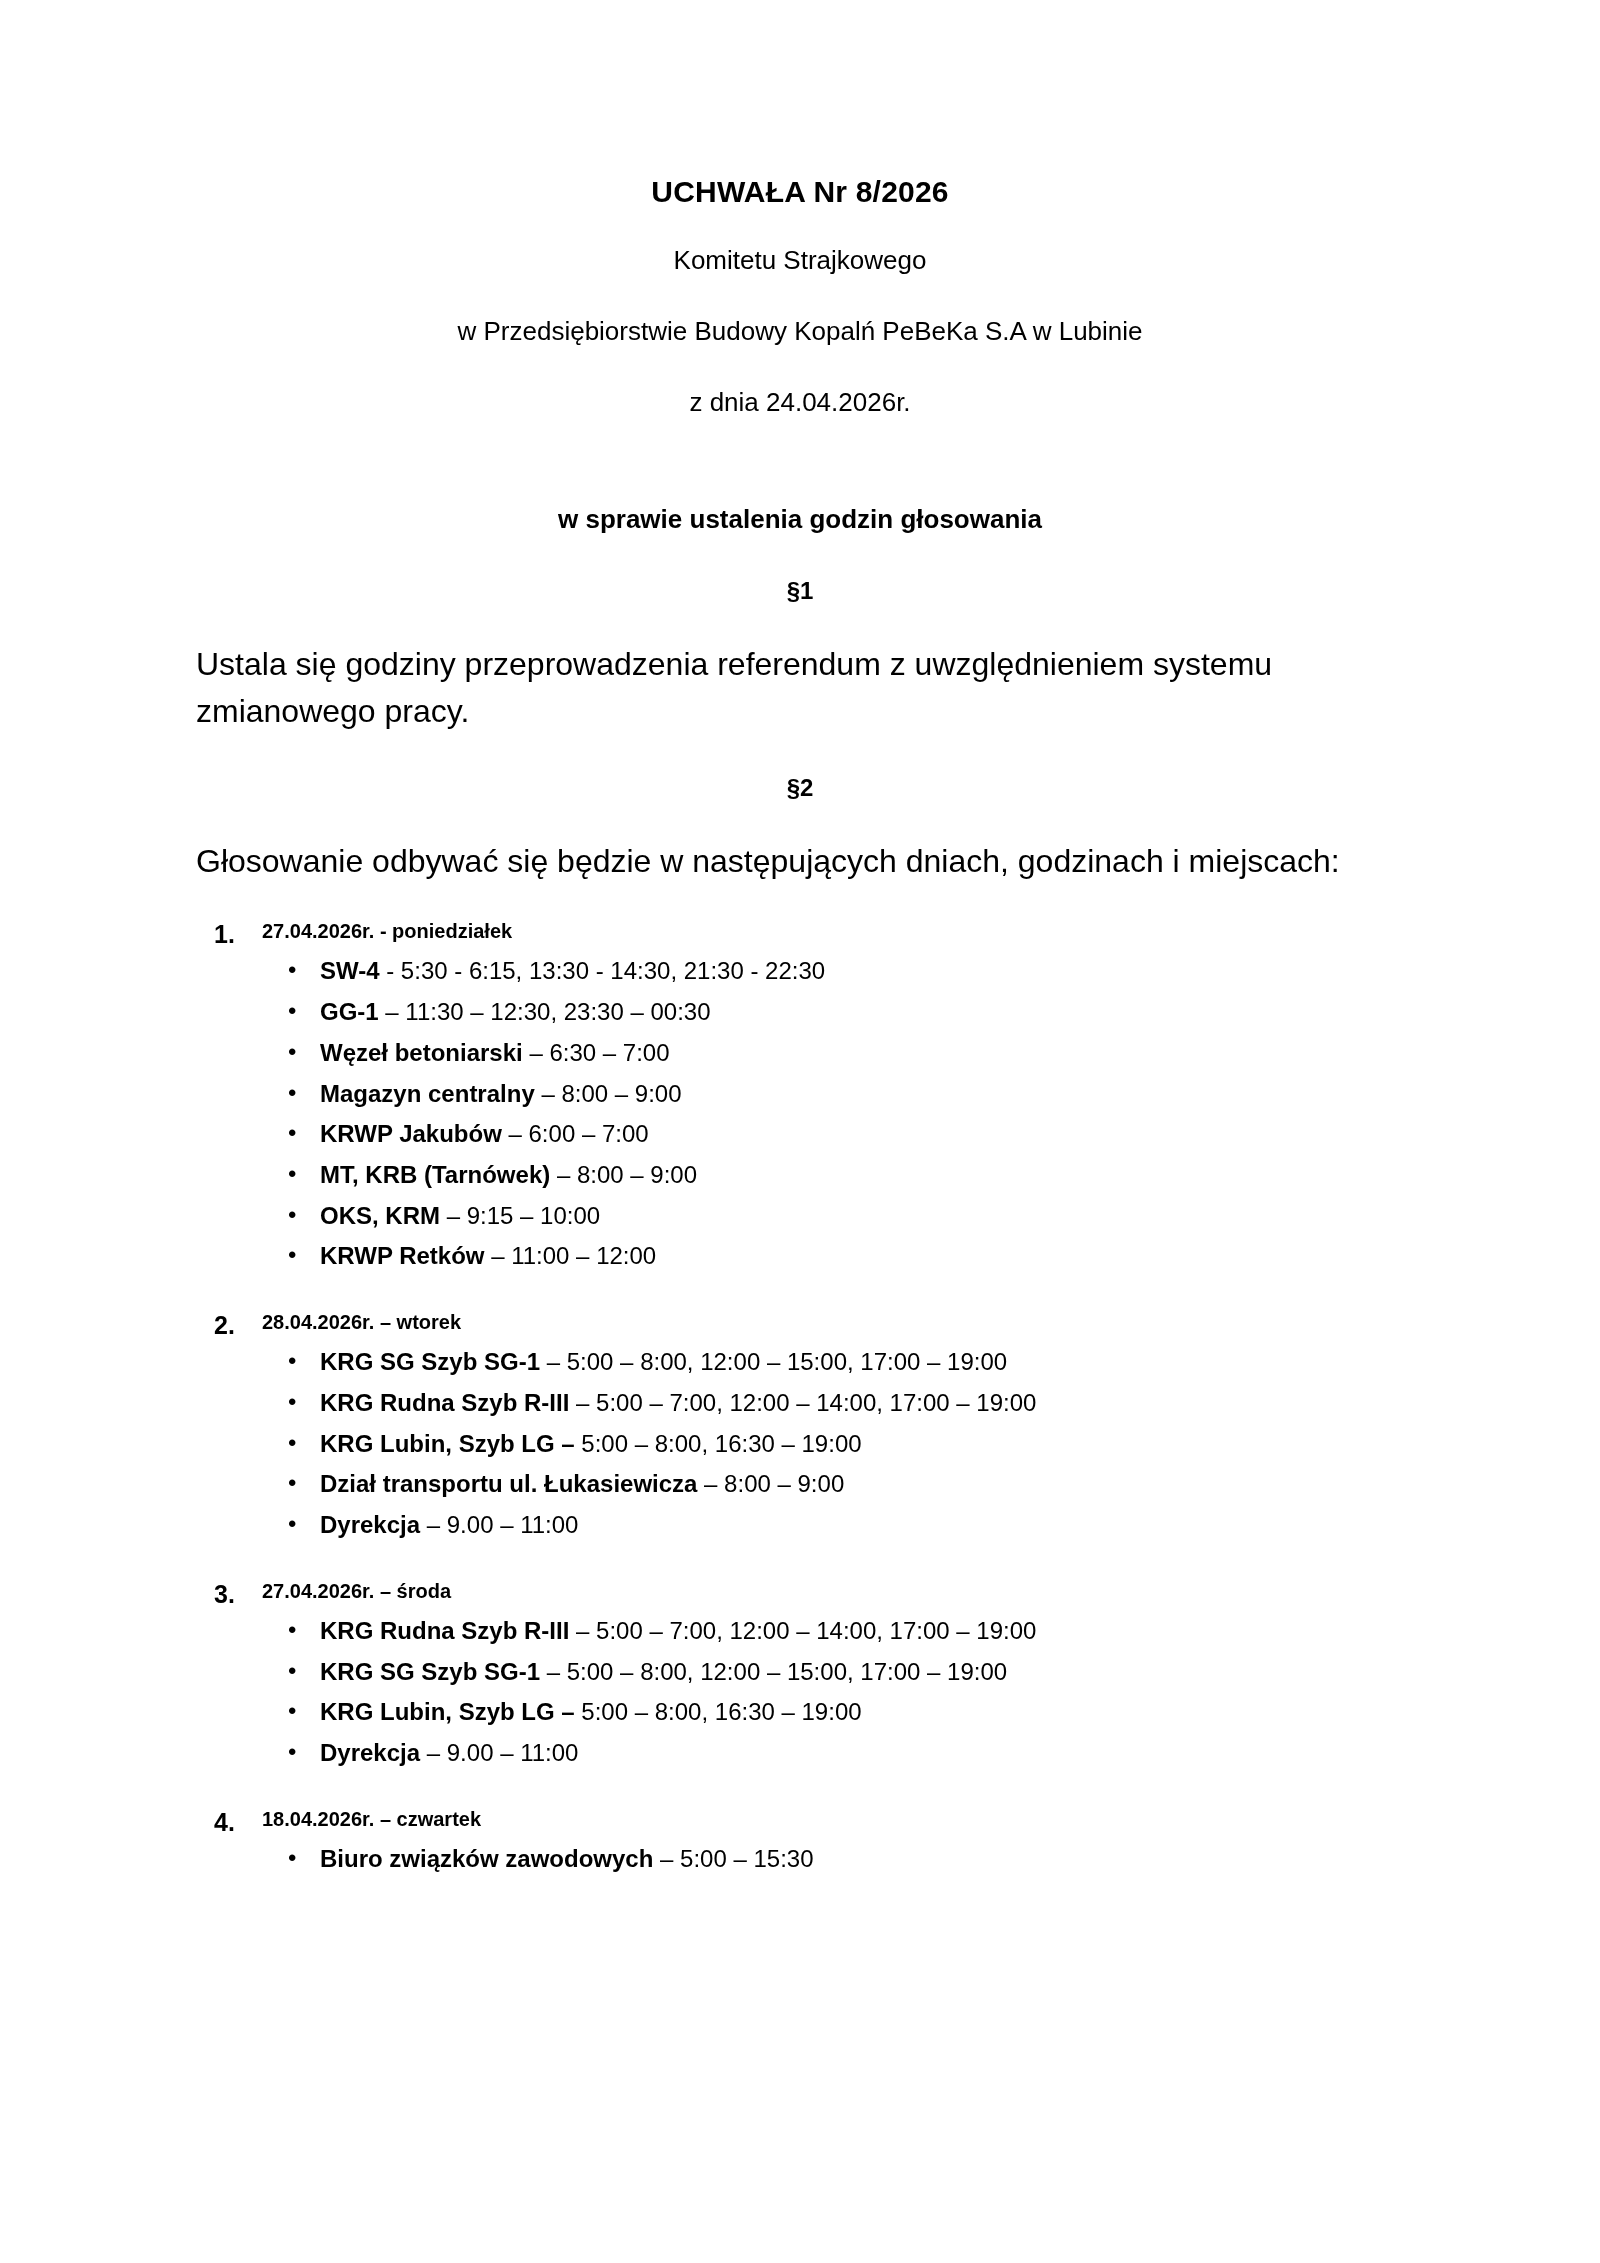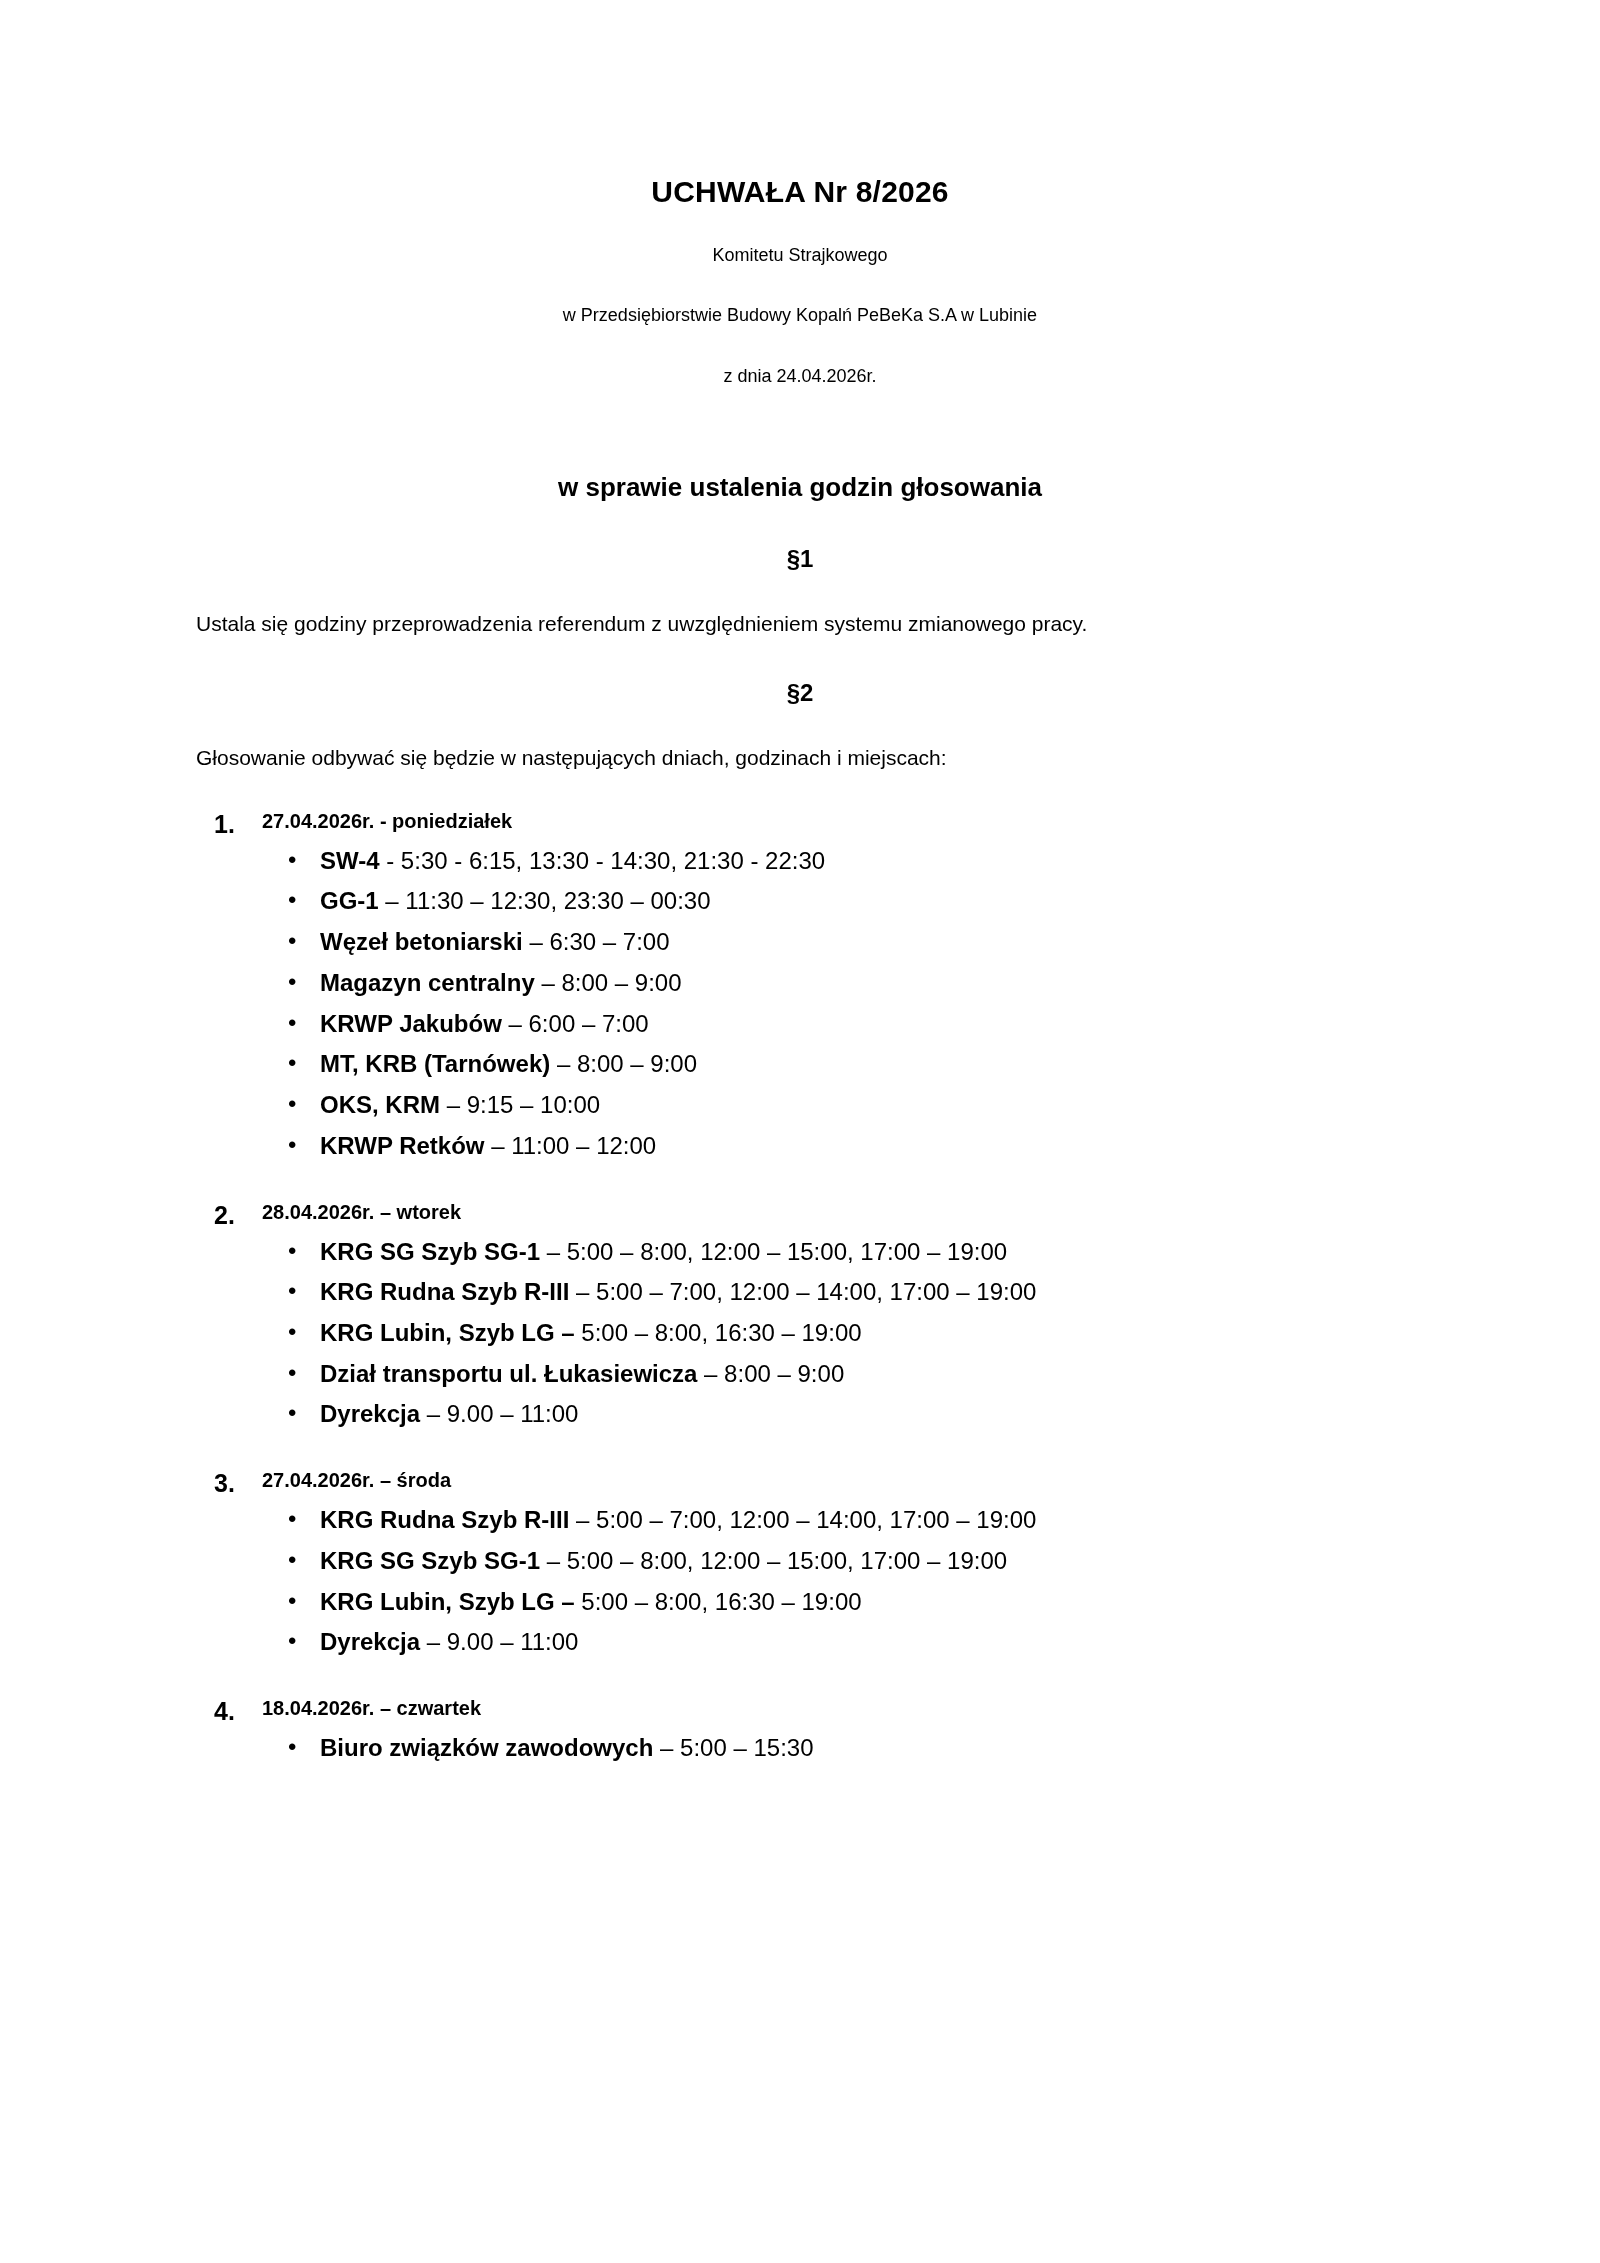--- a/index.html
+++ b/index.html
@@ -24,42 +24,42 @@
   }
   .doc-title {
     text-align: center;
     font-size: 30px;
     font-weight: bold;
     letter-spacing: 0.2px;
     margin: 0 0 34px 0;
   }
   .center-line {
     text-align: center;
-    font-size: 18px;
+    font-size: 26px;
     font-weight: normal;
     margin: 0 0 36px 0;
     line-height: 1.35;
   }
   .center-line.last-head {
     margin-bottom: 84px;
   }
   .subject {
     text-align: center;
     font-size: 26px;
     font-weight: bold;
     margin: 0 0 42px 0;
   }
   .section-mark {
     text-align: center;
     font-size: 24px;
     font-weight: bold;
     margin: 0 0 36px 0;
   }
   .para {
-    font-size: 21px;
+    font-size: 32px;
     line-height: 1.45;
     margin: 0 0 40px 0;
     text-align: left;
   }
   .para.tight {
     margin-bottom: 36px;
   }
   ol.days {
     margin: 0;
     padding-left: 66px;

